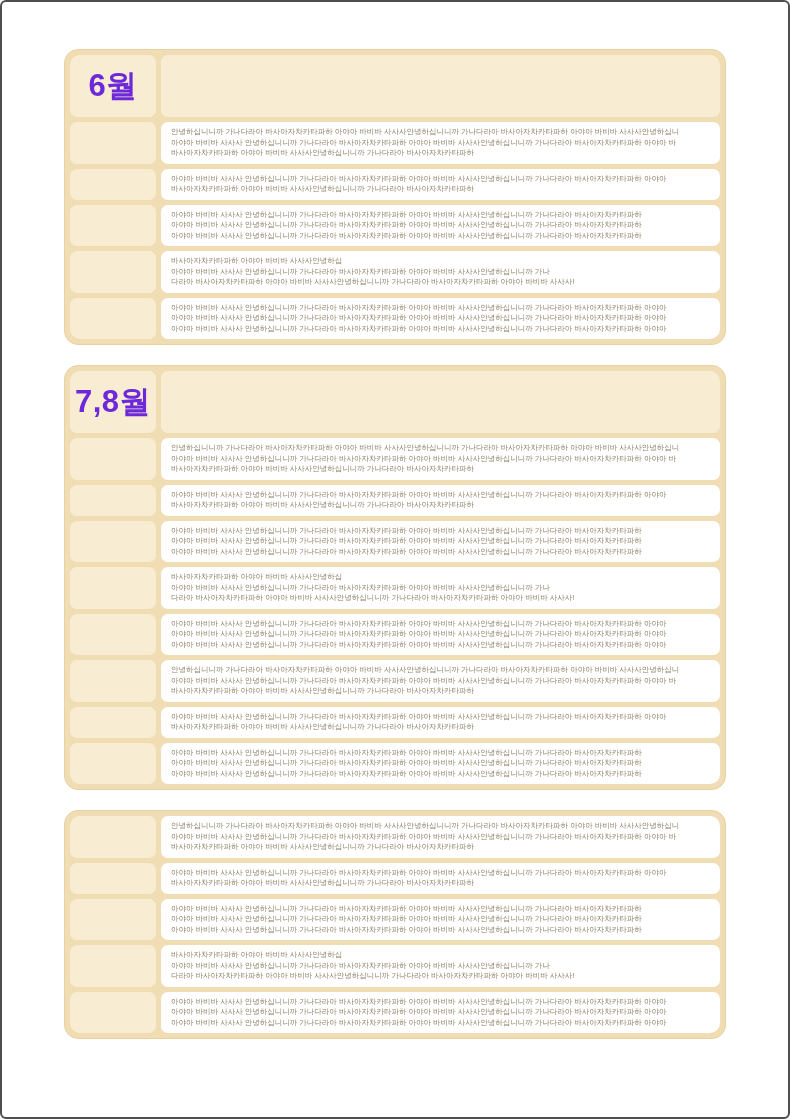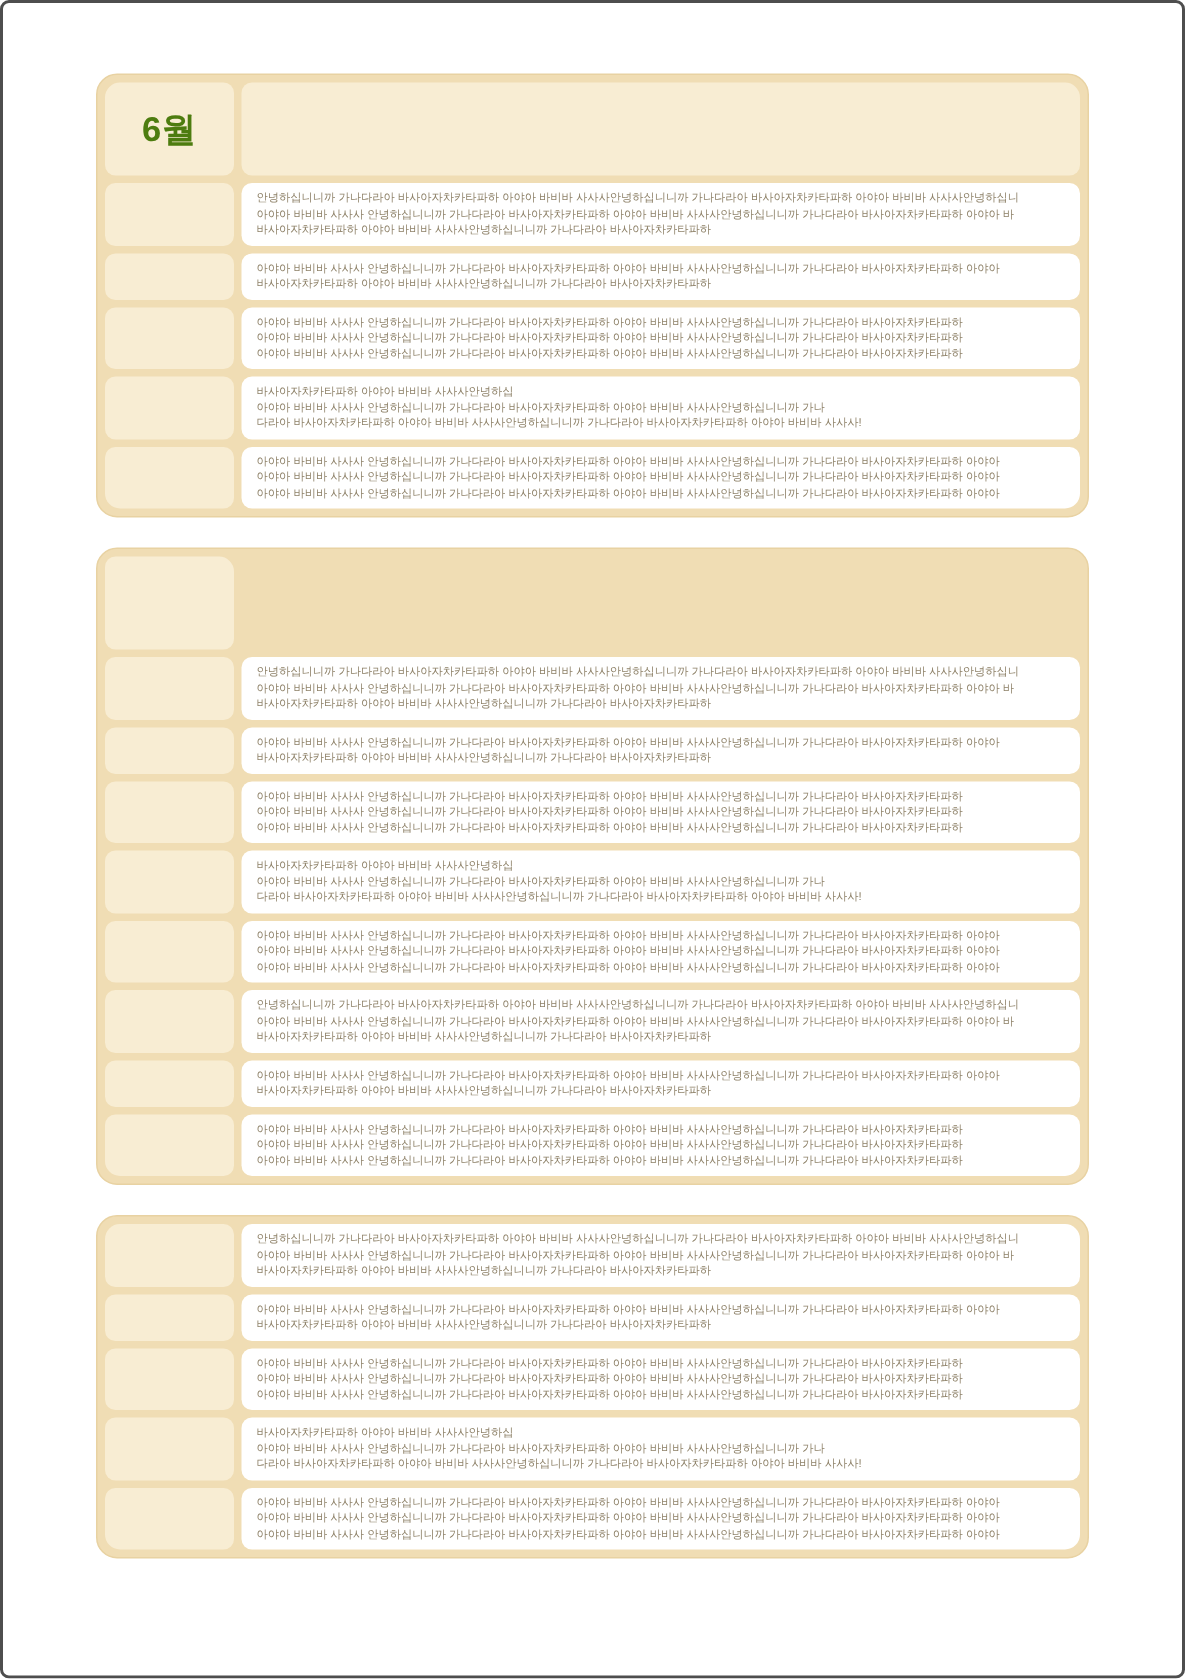--- a/index.html
+++ b/index.html
@@ -12,21 +12,21 @@
     background:#f0ddb4;border:1px solid #e8d2a2;border-radius:14px;
     padding:5px;margin-bottom:20px;box-sizing:border-box;
   }
   .trow{display:grid;grid-template-columns:86px 1fr;gap:5px;margin-bottom:5px;}
   .trow:last-child{margin-bottom:0;}
   .cell{border-radius:7px;box-sizing:border-box;min-height:22px;}
   .label-cell{background:#f8edd3;}
   .content-cell{background:#ffffff;padding:5px 10px;}
   .header-row .cell{height:62px;background:#f8edd3;}
   .header-row .label-cell{display:flex;align-items:center;justify-content:center;}
-  .month-title{font-size:23px;font-weight:bold;color:#4d7c0f;letter-spacing:0.5px;}
+  .month-title{font-size:31px;font-weight:bold;color:#6d28d9;letter-spacing:0.5px;}
   .tline{
     font-size:7.5px;line-height:10.5px;color:#8d8067;
     white-space:nowrap;overflow:hidden;
   }
   
   .cal-table .trow:first-child .label-cell{border-top-left-radius:10px;}
   .cal-table .trow:first-child .content-cell,
   .cal-table .trow:first-child .cell:last-child{border-top-right-radius:10px;}
   .cal-table .trow:last-child .label-cell{border-bottom-left-radius:10px;}
   .cal-table .trow:last-child .content-cell{border-bottom-right-radius:10px;}
@@ -78,20 +78,23 @@
           <div class="cell label-cell"></div>
           <div class="cell content-cell">
             <div class="tline">아야아 바비바 사사사 안녕하십니니까 가나다라아 바사아자차카타파하 아야아 바비바 사사사안녕하십니니까 가나다라아 바사아자차카타파하 아야아</div>
             <div class="tline">아야아 바비바 사사사 안녕하십니니까 가나다라아 바사아자차카타파하 아야아 바비바 사사사안녕하십니니까 가나다라아 바사아자차카타파하 아야아</div>
             <div class="tline">아야아 바비바 사사사 안녕하십니니까 가나다라아 바사아자차카타파하 아야아 바비바 사사사안녕하십니니까 가나다라아 바사아자차카타파하 아야아</div>
           </div>
         </div>
       </section>
       <section class="cal-table">
         <div class="trow header-row">
+          <div class="cell label-cell">
+            <span class="month-title">7,8월</span>
+          </div>
           <div class="cell"></div>
         </div>
         <div class="trow">
           <div class="cell label-cell"></div>
           <div class="cell content-cell">
             <div class="tline">안녕하십니니까 가나다라아 바사아자차카타파하 아야아 바비바 사사사안녕하십니니까 가나다라아 바사아자차카타파하 아야아 바비바 사사사안녕하십니</div>
             <div class="tline">아야아 바비바 사사사 안녕하십니니까 가나다라아 바사아자차카타파하 아야아 바비바 사사사안녕하십니니까 가나다라아 바사아자차카타파하 아야아 바</div>
             <div class="tline">바사아자차카타파하 아야아 바비바 사사사안녕하십니니까 가나다라아 바사아자차카타파하</div>
           </div>
         </div>

